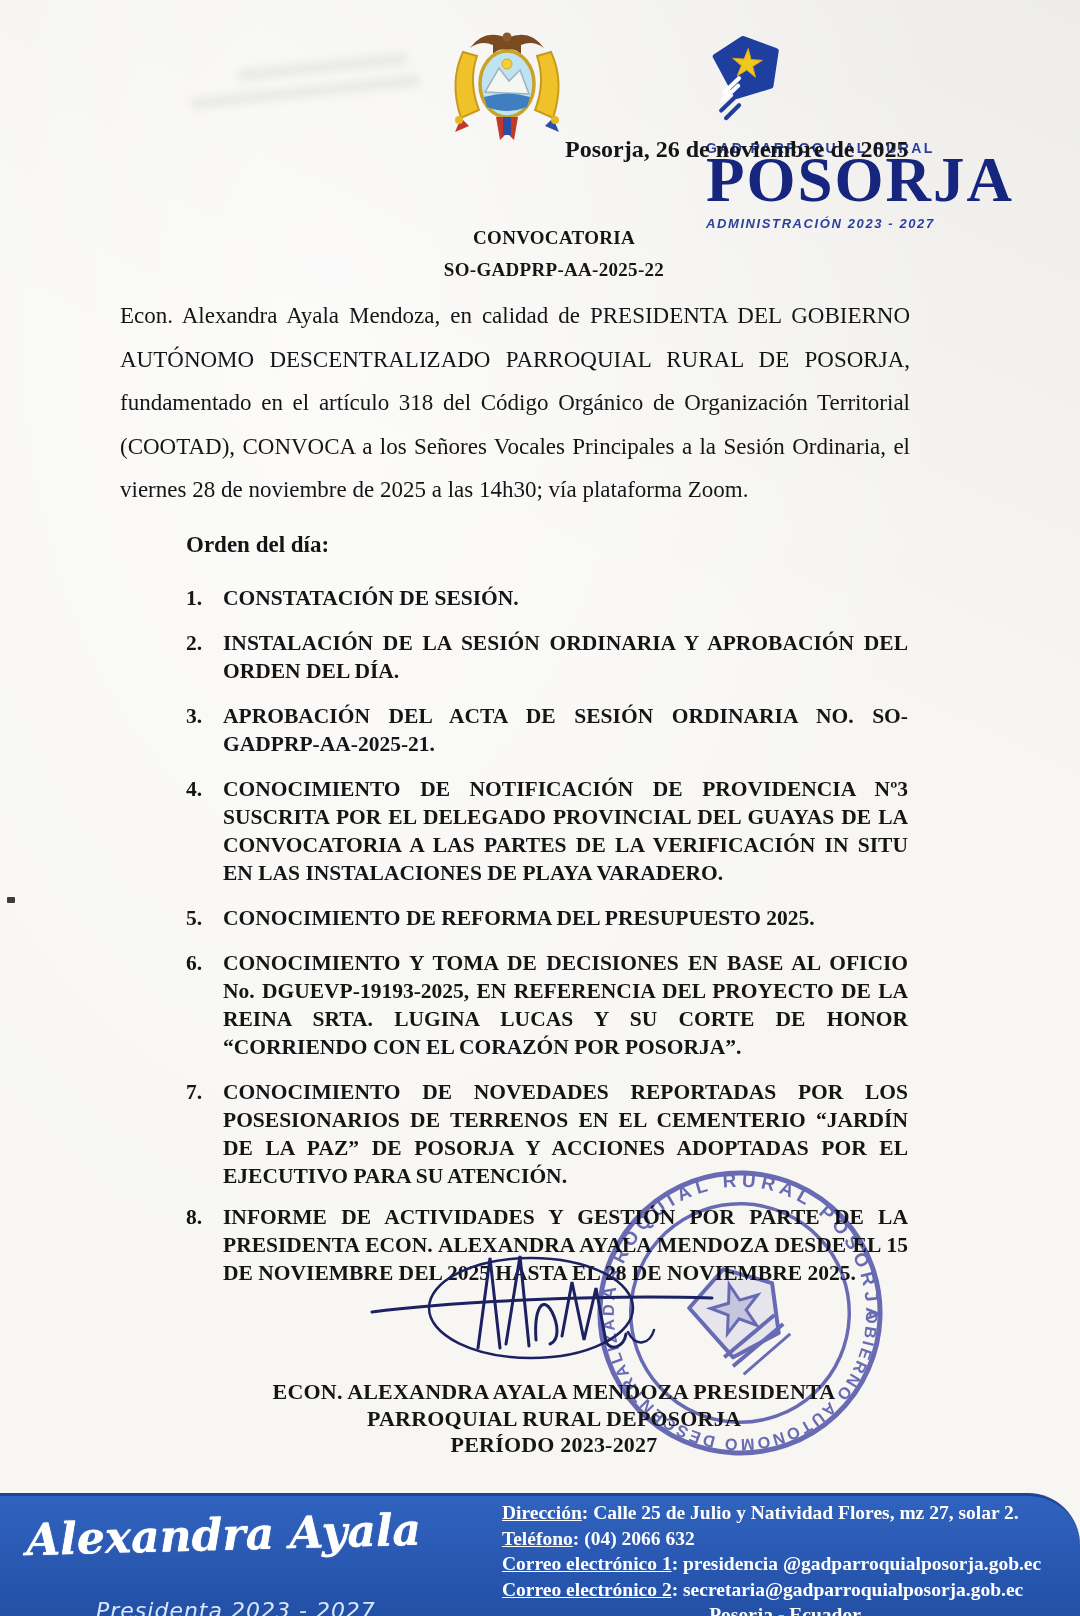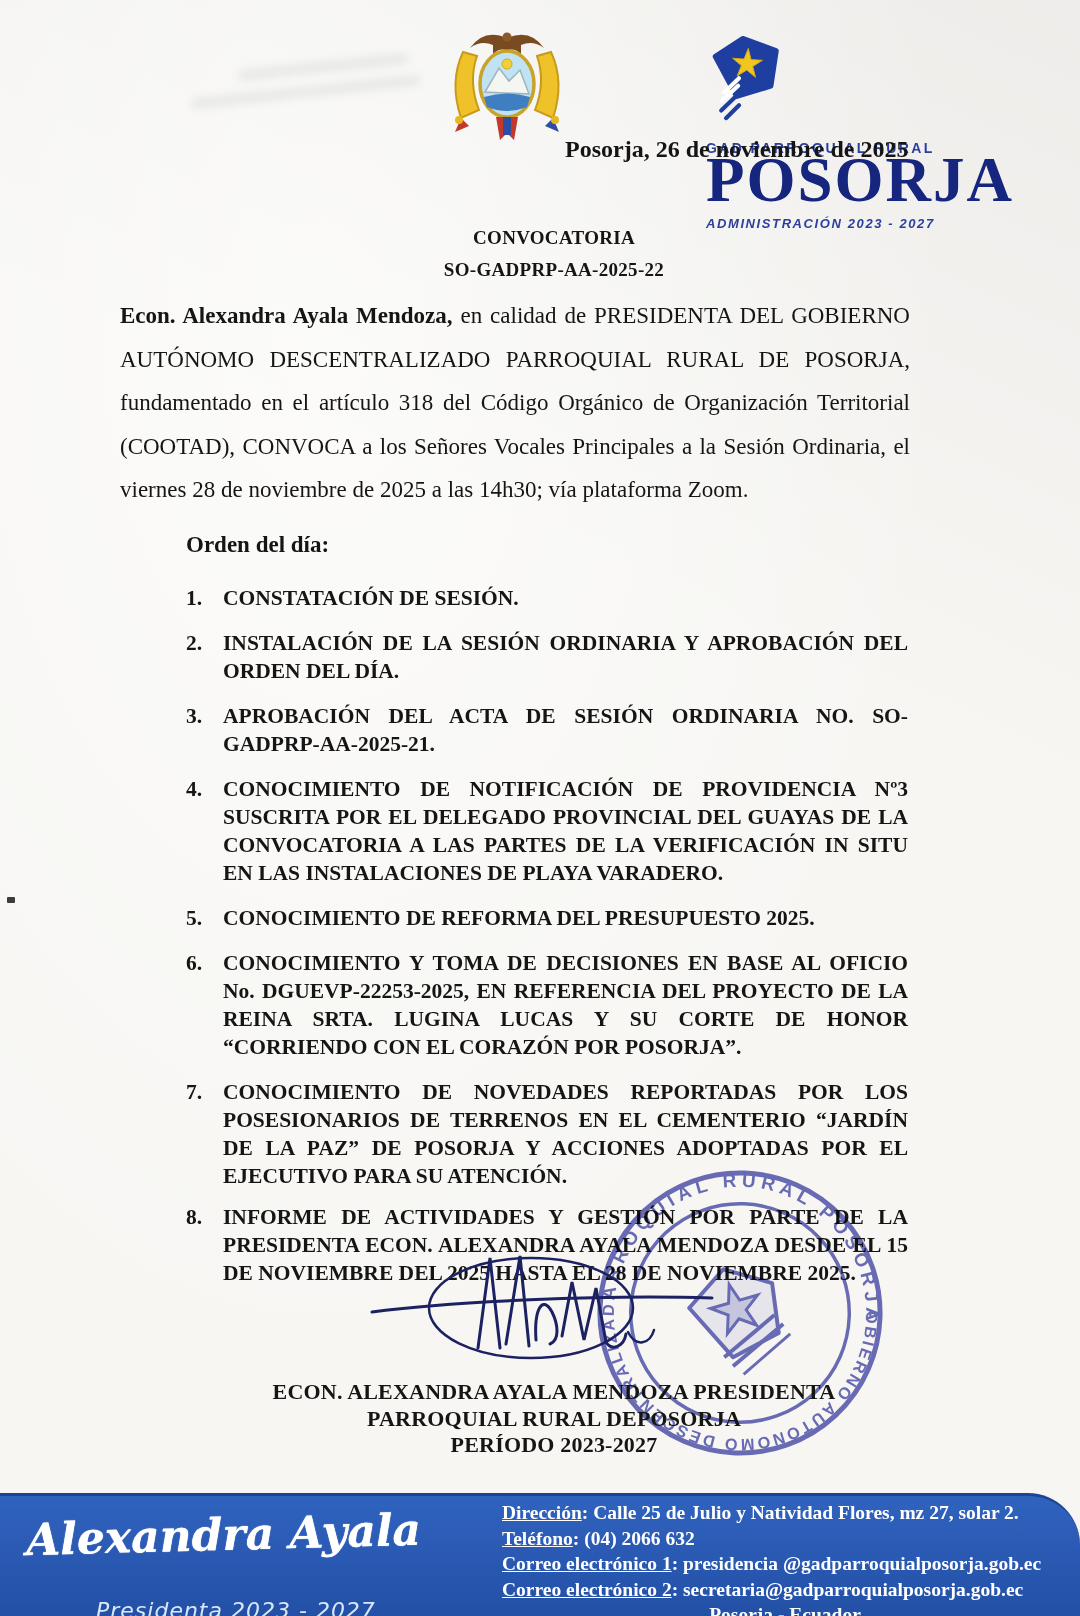--- a/index.html
+++ b/index.html
@@ -25,21 +25,21 @@
   .logo-tag-bottom{font-family:"Liberation Sans",sans-serif;font-weight:bold;font-style:italic;
     font-size:13px;letter-spacing:1.6px;color:#2a3f9e;white-space:nowrap;margin-top:12px;}
   .date-line{position:absolute;left:565px;top:136px;width:350px;text-align:left;
     font-size:24px;font-weight:bold;}
   
   .title-block{position:absolute;left:0;top:222px;width:1066px;text-align:center;
     font-size:19px;font-weight:bold;line-height:32px;letter-spacing:.3px;padding-left:21px;}
   
   .intro{position:absolute;left:120px;top:294px;width:790px;font-size:23px;line-height:43.5px;
     text-align:justify;}
-  .intro b{font-weight:bold;margin-top:24px;}
+  .intro b{font-weight:normal;margin-top:24px;}
   
   .orden{position:absolute;left:186px;top:532px;font-size:23px;font-weight:bold;}
   .agenda{position:absolute;left:186px;top:584px;width:722px;}
   .agenda-item{display:flex;margin-bottom:17px;}
   .agenda-item:nth-child(8){margin-top:-4px;}
   .agenda-num{flex:0 0 37px;font-size:21.5px;font-weight:bold;line-height:28px;}
   .agenda-txt{flex:1;font-size:21.5px;font-weight:bold;line-height:28px;text-align:justify;}
   
   .sig-block{position:absolute;left:174px;top:1379px;width:760px;text-align:center;
     font-size:22px;font-weight:bold;line-height:26.5px;letter-spacing:.2px;}
@@ -141,21 +141,21 @@
     <div class="agenda-item">
       <div class="agenda-num">4.</div>
       <div class="agenda-txt">CONOCIMIENTO DE NOTIFICACIÓN DE PROVIDENCIA Nº3 SUSCRITA POR EL DELEGADO PROVINCIAL DEL GUAYAS DE LA CONVOCATORIA A LAS PARTES DE LA VERIFICACIÓN IN SITU EN LAS INSTALACIONES DE PLAYA VARADERO.</div>
     </div>
     <div class="agenda-item">
       <div class="agenda-num">5.</div>
       <div class="agenda-txt">CONOCIMIENTO DE REFORMA DEL PRESUPUESTO 2025.</div>
     </div>
     <div class="agenda-item">
       <div class="agenda-num">6.</div>
-      <div class="agenda-txt">CONOCIMIENTO Y TOMA DE DECISIONES EN BASE AL OFICIO No. DGUEVP-22253-2025, EN REFERENCIA DEL PROYECTO DE LA REINA SRTA. LUGINA LUCAS Y SU CORTE DE HONOR “CORRIENDO CON EL CORAZÓN POR POSORJA”.</div>
+      <div class="agenda-txt">CONOCIMIENTO Y TOMA DE DECISIONES EN BASE AL OFICIO No. DGUEVP-19193-2025, EN REFERENCIA DEL PROYECTO DE LA REINA SRTA. LUGINA LUCAS Y SU CORTE DE HONOR “CORRIENDO CON EL CORAZÓN POR POSORJA”.</div>
     </div>
     <div class="agenda-item">
       <div class="agenda-num">7.</div>
       <div class="agenda-txt">CONOCIMIENTO DE NOVEDADES REPORTADAS POR LOS POSESIONARIOS DE TERRENOS EN EL CEMENTERIO “JARDÍN DE LA PAZ” DE POSORJA Y ACCIONES ADOPTADAS POR EL EJECUTIVO PARA SU ATENCIÓN.</div>
     </div>
     <div class="agenda-item">
       <div class="agenda-num">8.</div>
       <div class="agenda-txt">INFORME DE ACTIVIDADES Y GESTIÓN POR PARTE DE LA PRESIDENTA ECON. ALEXANDRA AYALA MENDOZA DESDE EL 15 DE NOVIEMBRE DEL 2025 HASTA EL 28 DE NOVIEMBRE 2025.</div>
     </div>
   </div>

